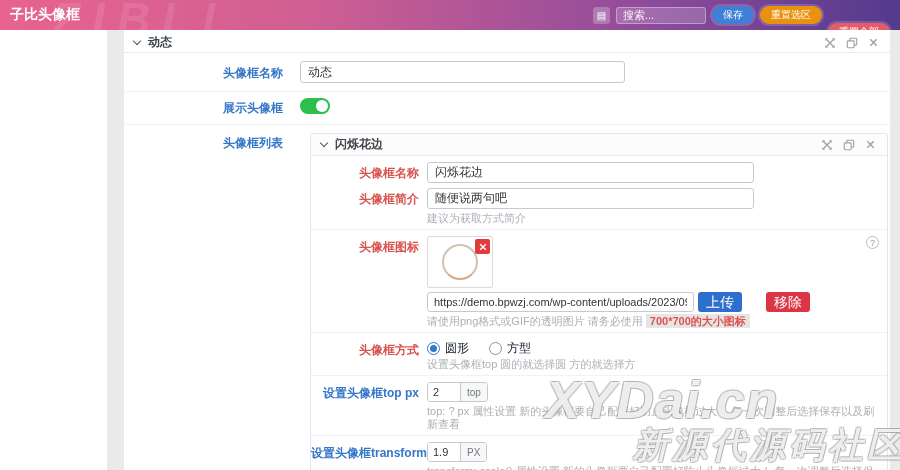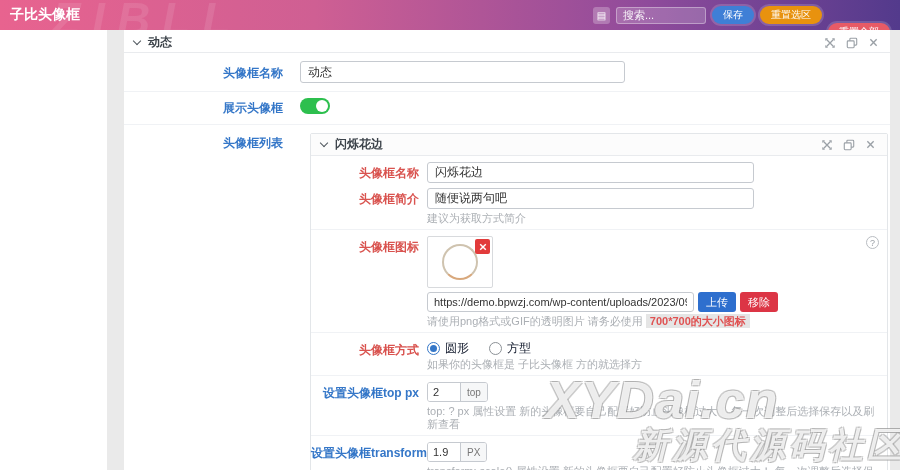--- a/index.html
+++ b/index.html
@@ -76,24 +76,24 @@
 
   .preview { width:66px; height:52px; border:1px solid #d8dadd; border-radius:2px; background:#fff;
              position:relative; display:flex; align-items:center; justify-content:center; }
   .ring { width:36px; height:36px; border-radius:50%; border:2px solid #cfc3af; border-bottom-color:#d8a87c; }
   .del-badge { position:absolute; top:2px; right:2px; width:15px; height:15px; background:#e23b3b;
                border:none; border-radius:2px; display:flex; align-items:center; justify-content:center;
                cursor:pointer; padding:0; }
   .url-row { display:flex; gap:4px; margin-top:4px; align-items:center; }
   .url-input { width:267px; height:20px; border:1px solid #c6cad0; border-radius:3px; font-size:11px;
                padding:0 6px; color:#333; outline:none; }
-  .sm-btn { height:20px; border:none; border-radius:3px; color:#fff; font-size:11px; padding:0 8px;
+  .sm-btn { height:20px; border:none; border-radius:3px; color:#fff; font-size:14px; padding:0 8px;
             cursor:pointer; line-height:20px; }
   .sm-btn.upload { background:#2e6fce; }
-  .sm-btn.remove { background:#dc3545; }
+  .sm-btn.remove { background:#dc3545;margin-left:20px; }
   .help { position:absolute; top:6px; right:8px; width:13px; height:13px; border-radius:50%;
           border:1px solid #b9bdc2; color:#9aa0a6; font-size:9px; display:flex; align-items:center;
           justify-content:center; cursor:pointer; background:#fff; }
 
   .radio-group { display:flex; gap:20px; align-items:center; padding-top:2px; height:16px; }
   .radio { display:flex; align-items:center; gap:5px; font-size:12px; color:#0f172a; cursor:pointer; }
   .rdot { width:13px; height:13px; border-radius:50%; border:1px solid #8c9196; background:#fff;
           display:flex; align-items:center; justify-content:center; }
   .radio.selected .rdot { border-color:#3577c8; }
   .radio.selected .rdot::after { content:""; width:7px; height:7px; border-radius:50%; background:#3577c8; }
@@ -252,21 +252,21 @@
                 <div class="radio-group">
                   <span class="radio selected">
                     <span class="rdot"></span>
                     <span>圆形</span>
                   </span>
                   <span class="radio">
                     <span class="rdot"></span>
                     <span>方型</span>
                   </span>
                 </div>
-                <div class="hint">如果你的头像框是 子比头像框 方的就选择方</div>
+                <div class="hint">设置头像框top 圆的就选择圆 方的就选择方</div>
               </div>
             </div>
 
             <div class="srow">
               <div class="slbl blue">设置头像框top px</div>
               <div class="sfield">
                 <span class="igroup">
                   <input value="2" style="">
                   <span class="iaddon">top</span>
                 </span>

